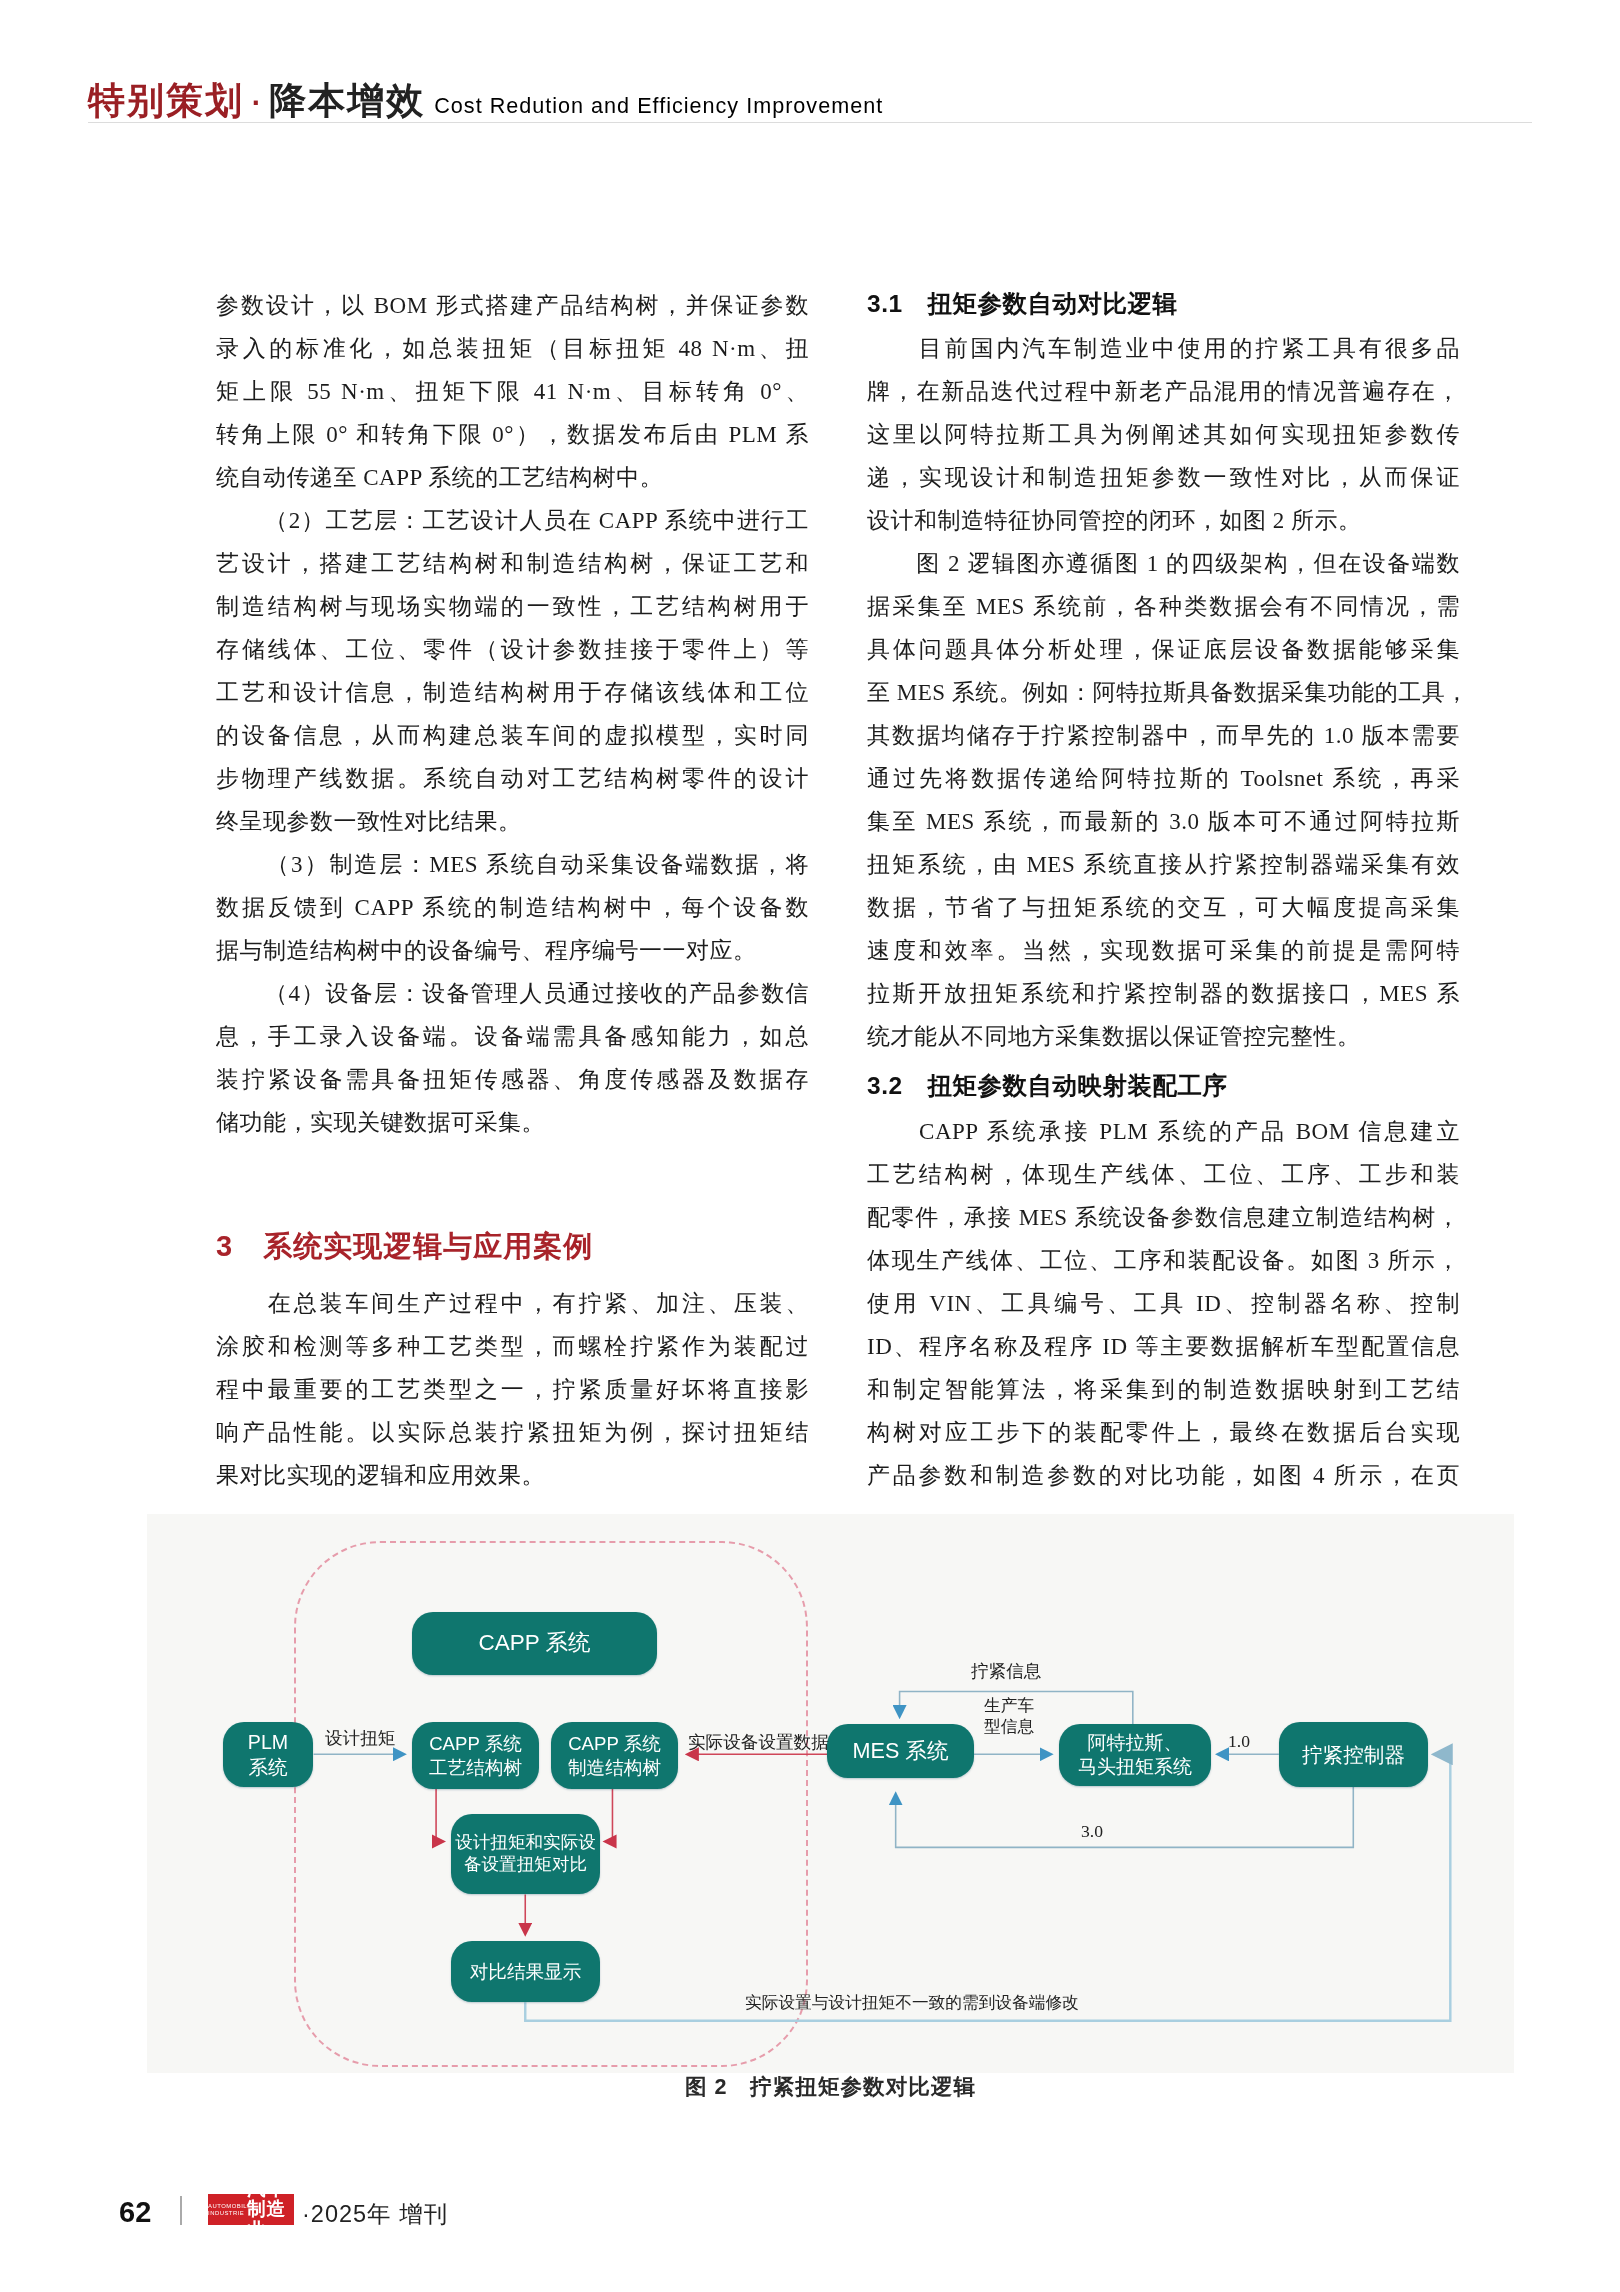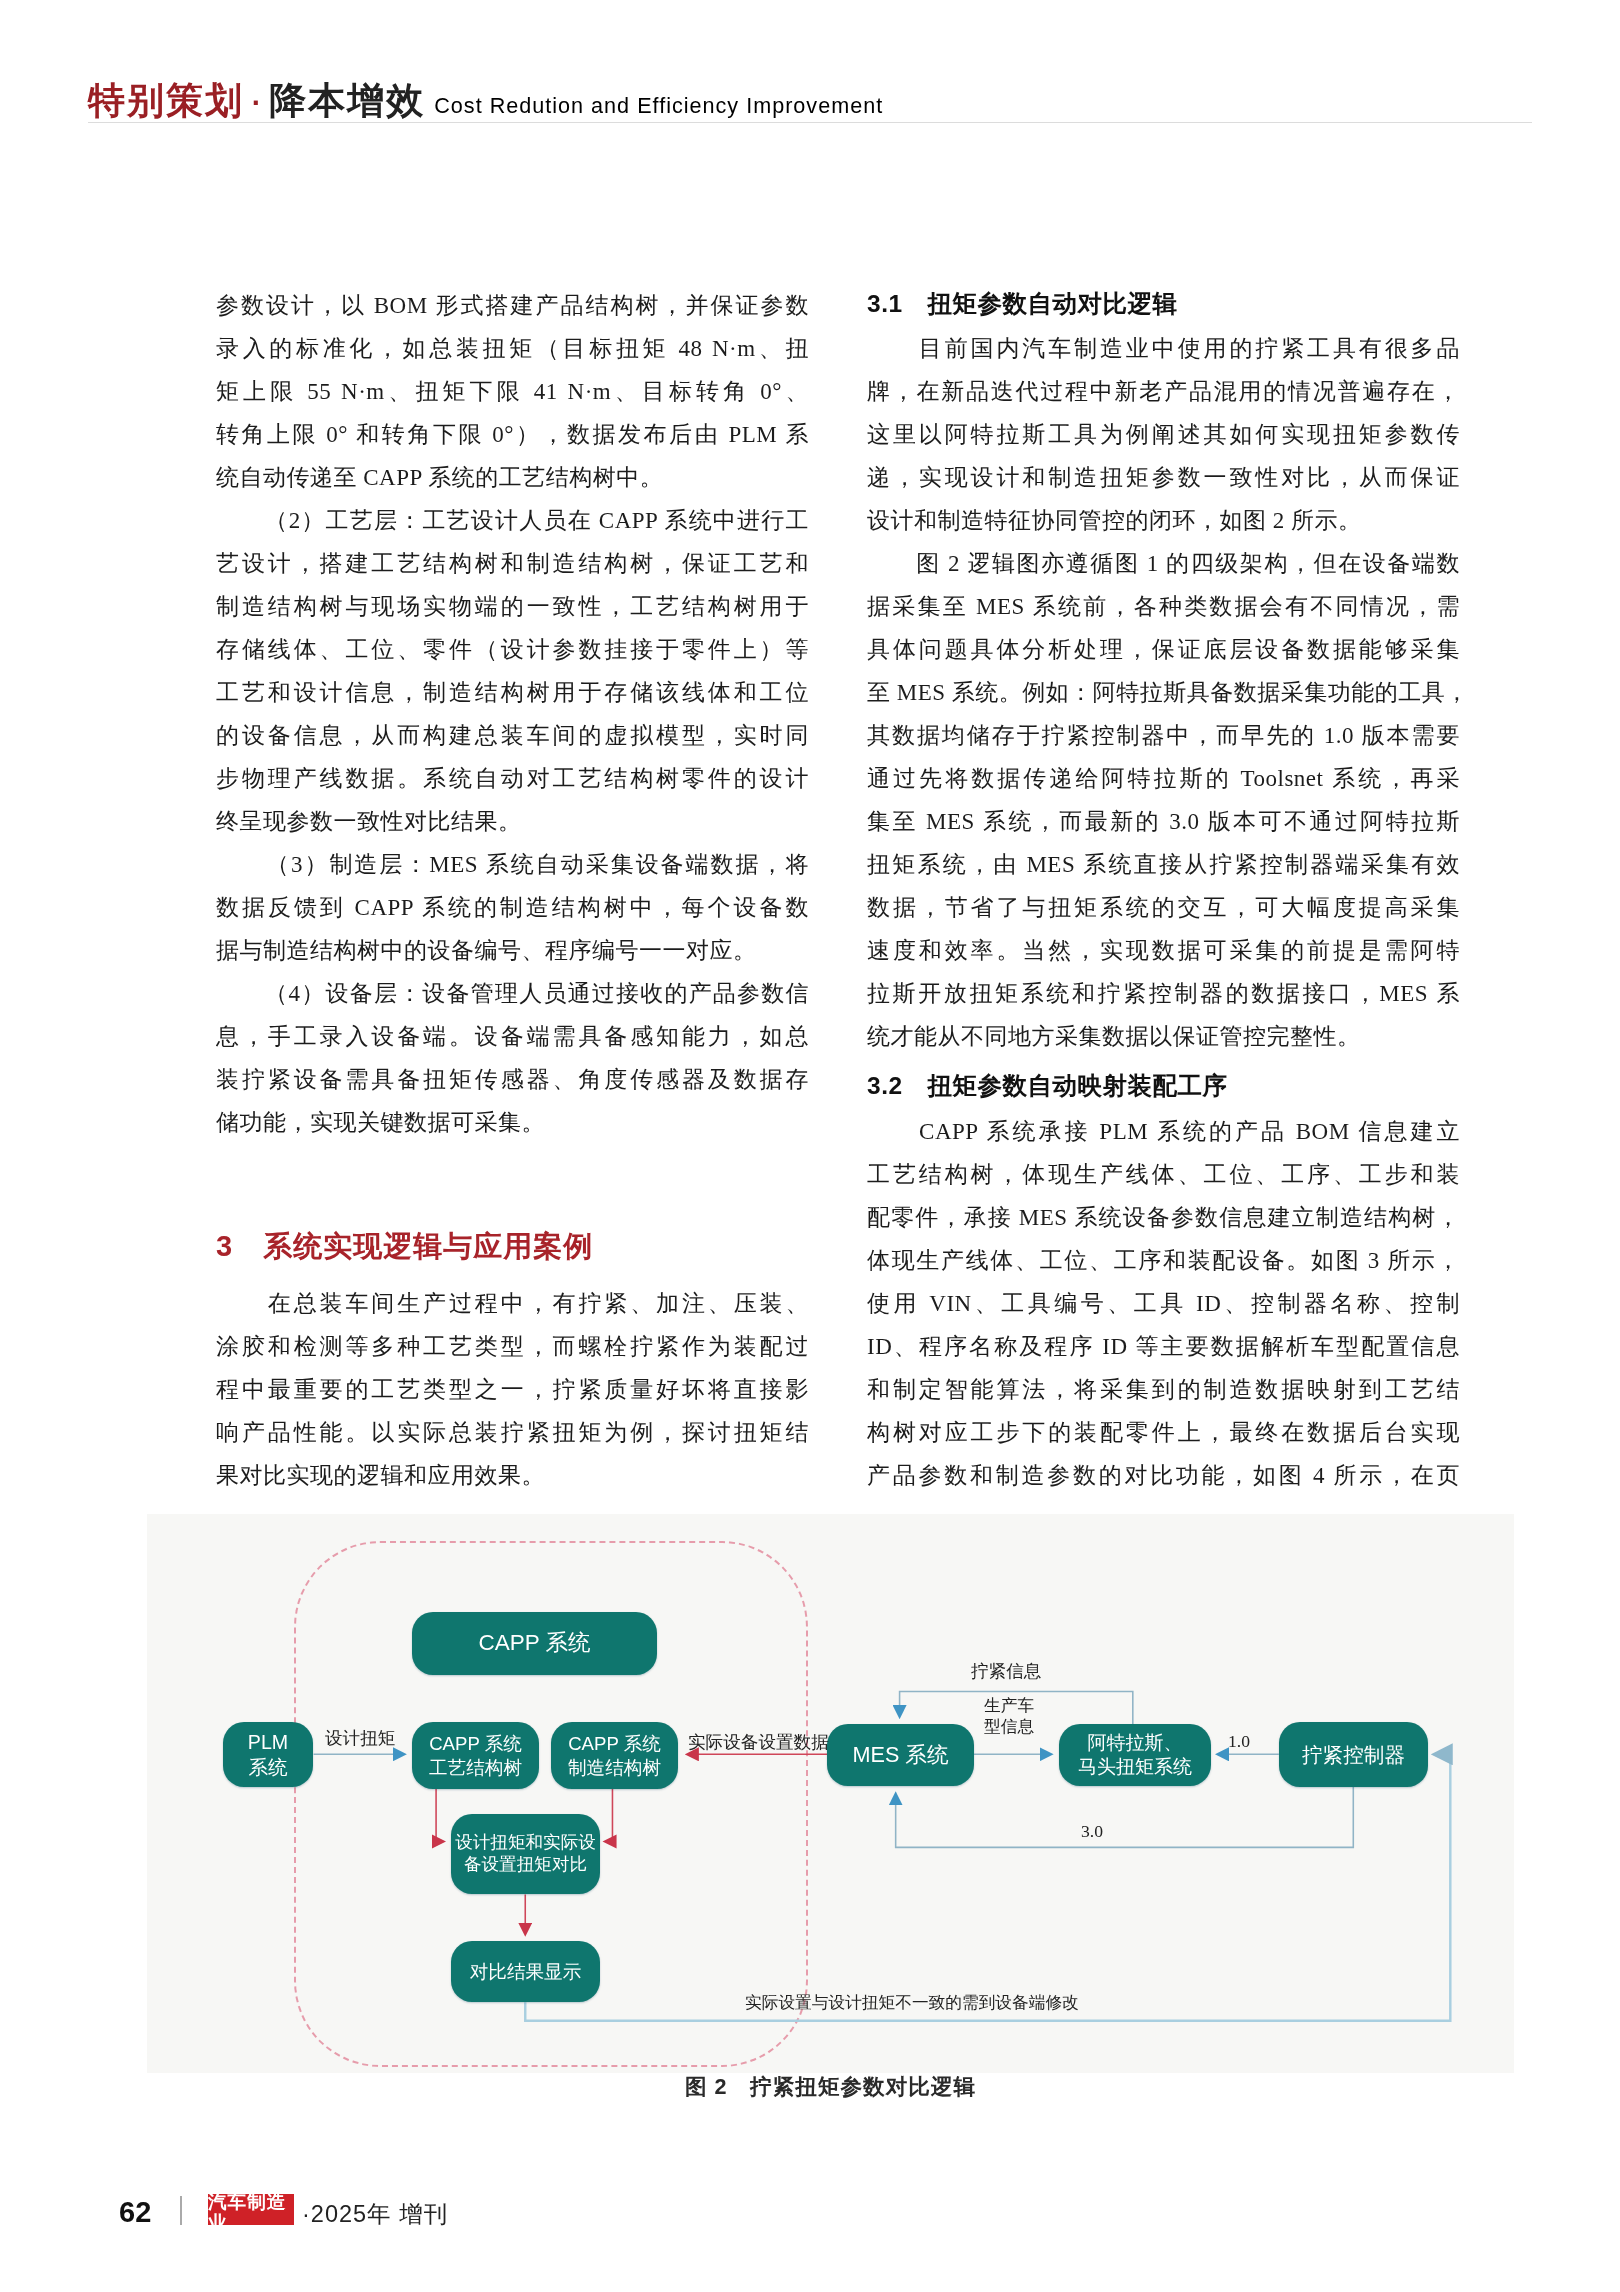--- a/index.html
+++ b/index.html
@@ -37,21 +37,21 @@
           font-family:"Liberation Serif","DejaVu Serif",serif;}
   .caption{position:absolute;left:147px;top:2072px;width:1367px;text-align:center;
            font-family:"Liberation Sans","DejaVu Sans",sans-serif;font-weight:bold;
            font-size:21.6px;color:#2a2a2a;letter-spacing:1px;}
   
   .footer{position:absolute;left:0;top:2194px;width:1364px;height:45px;}
   .pageno{position:absolute;left:119px;top:2px;font-family:"Liberation Sans",sans-serif;
           font-weight:bold;font-size:29px;color:#111;}
   .fbar{position:absolute;left:180px;top:2px;width:2px;height:29px;background:#aaa;}
   .logo{position:absolute;left:208px;top:0;width:86px;height:31px;background:#cf2127;
-        display:flex;flex-direction:column;align-items:center;justify-content:center;color:#fff;
+        display:flex;align-items:center;justify-content:center;color:#fff;
         font-family:"Liberation Sans",sans-serif;}
   .logo .lt{font-size:5.9px;line-height:6.9px;letter-spacing:0.5px;}
   .logo .lm{font-size:18.6px;line-height:20.6px;font-weight:bold;letter-spacing:1px;}
   .issue{position:absolute;left:302px;top:3.9px;font-family:"Liberation Sans",sans-serif;
          font-size:23.5px;color:#222;letter-spacing:1px;}
 </style>
 </head>
 <body>
 
 <div class="page">
@@ -158,21 +158,21 @@
       <path d="M386,388 L386,428" stroke="#cf4659" stroke-width="1.6" fill="none" marker-end="url(#ar)"></path>
     </svg>
 
     <div class="fbox" style="left:265px;top:98px;width:245px;height:63px;font-size:22.5px;">CAPP 系统</div>
     <div class="fbox" style="left:76px;top:208px;width:90px;height:65px;font-size:19.6px;">PLM
 系统</div>
     <div class="fbox" style="left:265px;top:208px;width:127px;height:67px;font-size:18.6px;">CAPP 系统
 工艺结构树</div>
     <div class="fbox" style="left:404px;top:208px;width:127px;height:67px;font-size:18.6px;">CAPP 系统
 制造结构树</div>
-    <div class="fbox" style="left:680px;top:210px;width:147px;height:62px;font-size:21.6px;">MES 系统</div>
+    <div class="fbox" style="left:680px;top:210px;width:147px;height:54px;font-size:21.6px;">MES 系统</div>
     <div class="fbox" style="left:912px;top:210px;width:152px;height:62px;font-size:19px;">阿特拉斯、
 马头扭矩系统</div>
     <div class="fbox" style="left:1132px;top:208px;width:149px;height:65px;font-size:20.6px;">拧紧控制器</div>
     <div class="fbox" style="left:304px;top:300px;width:149px;height:80px;font-size:17.6px;">设计扭矩和实际设
 备设置扭矩对比</div>
     <div class="fbox" style="left:304px;top:427px;width:149px;height:61px;font-size:18.6px;">对比结果显示</div>
 
     <div class="flabel" style="left:178px;top:214px;">设计扭矩</div>
     <div class="flabel" style="left:541px;top:218px;">实际设备设置数据</div>
     <div class="flabel" style="left:824px;top:147px;">拧紧信息</div>

